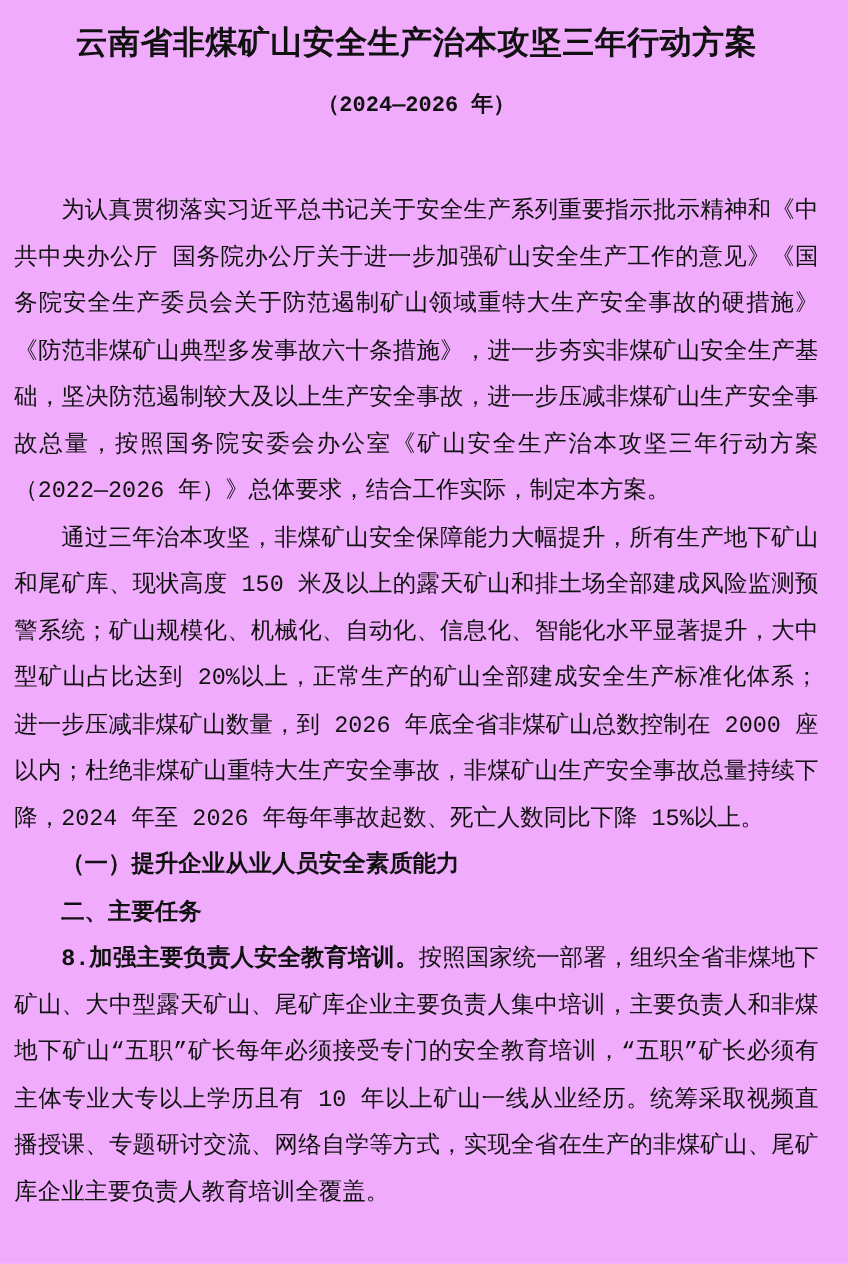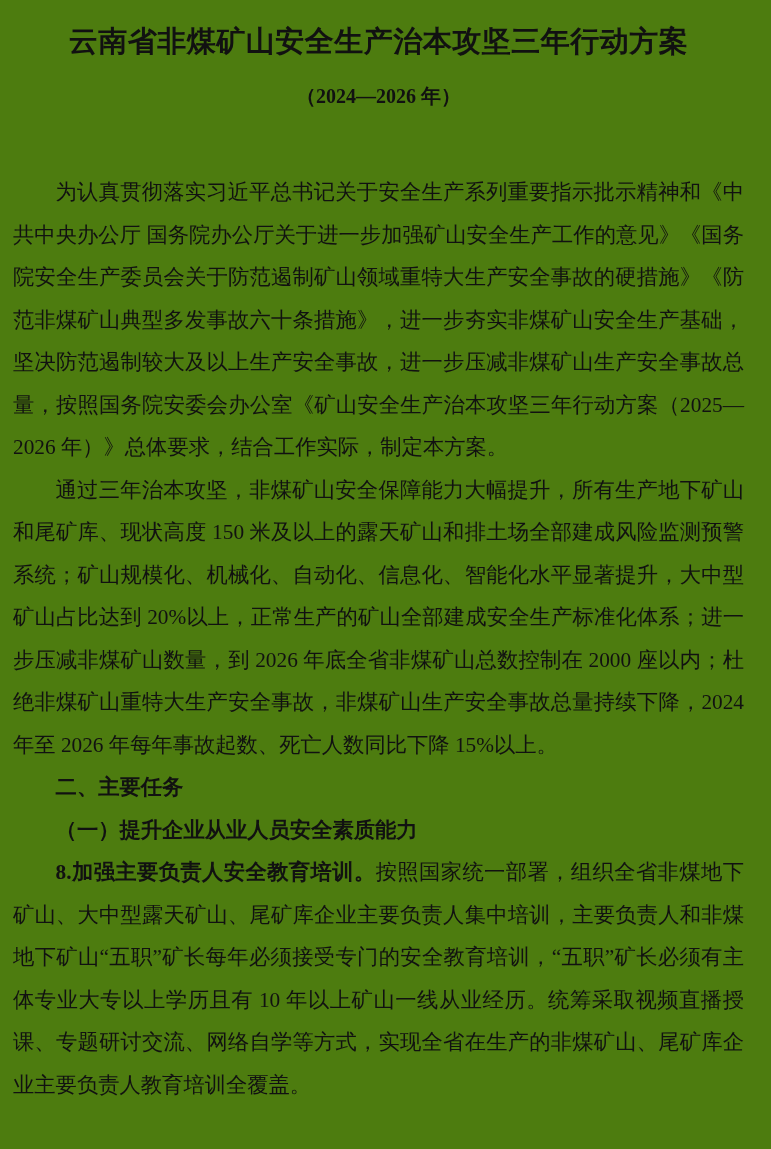--- a/index.html
+++ b/index.html
@@ -5,23 +5,23 @@
   html, body {
     margin: 0;
     padding: 0;
     background: #ffffff;
   }
   .page {
     position: relative;
     width: 771px;
     height: 1149px;
     margin: 0 auto;
-    background: #4d7c0f;
+    background: #f0abfc;
     color: #111111;
-    font-family: Liberation Serif, serif;
+    font-family: Liberation Mono, monospace;
     box-sizing: border-box;
     padding: 24px 27px 0 13px;
     overflow: hidden;
   }
   .title {
     margin: 0;
     font-size: 29px;
     line-height: 34px;
     font-weight: 700;
     text-align: center;
@@ -53,22 +53,22 @@
   }
 </style>
 </head>
 <body>
 
 <div class="page">
   <h1 class="title">云南省非煤矿山安全生产治本攻坚三年行动方案</h1>
   <h2 class="subtitle">（2024—2026 年）</h2>
 
   <div class="doc-body">
-    <p class="para">为认真贯彻落实习近平总书记关于安全生产系列重要指示批示精神和《中共中央办公厅 国务院办公厅关于进一步加强矿山安全生产工作的意见》《国务院安全生产委员会关于防范遏制矿山领域重特大生产安全事故的硬措施》《防范非煤矿山典型多发事故六十条措施》，进一步夯实非煤矿山安全生产基础，坚决防范遏制较大及以上生产安全事故，进一步压减非煤矿山生产安全事故总量，按照国务院安委会办公室《矿山安全生产治本攻坚三年行动方案（2025—2026 年）》总体要求，结合工作实际，制定本方案。</p>
+    <p class="para">为认真贯彻落实习近平总书记关于安全生产系列重要指示批示精神和《中共中央办公厅 国务院办公厅关于进一步加强矿山安全生产工作的意见》《国务院安全生产委员会关于防范遏制矿山领域重特大生产安全事故的硬措施》《防范非煤矿山典型多发事故六十条措施》，进一步夯实非煤矿山安全生产基础，坚决防范遏制较大及以上生产安全事故，进一步压减非煤矿山生产安全事故总量，按照国务院安委会办公室《矿山安全生产治本攻坚三年行动方案（2022—2026 年）》总体要求，结合工作实际，制定本方案。</p>
 
     <p class="para">通过三年治本攻坚，非煤矿山安全保障能力大幅提升，所有生产地下矿山和尾矿库、现状高度 150 米及以上的露天矿山和排土场全部建成风险监测预警系统；矿山规模化、机械化、自动化、信息化、智能化水平显著提升，大中型矿山占比达到 20%以上，正常生产的矿山全部建成安全生产标准化体系；进一步压减非煤矿山数量，到 2026 年底全省非煤矿山总数控制在 2000 座以内；杜绝非煤矿山重特大生产安全事故，非煤矿山生产安全事故总量持续下降，2024 年至 2026 年每年事故起数、死亡人数同比下降 15%以上。</p>
 
+    <p class="para heading">（一）提升企业从业人员安全素质能力</p>
     <p class="para heading">二、主要任务</p>
-    <p class="para heading">（一）提升企业从业人员安全素质能力</p>
 
     <p class="para"><b class="lead">8.加强主要负责人安全教育培训。</b><span>按照国家统一部署，组织全省非煤地下矿山、大中型露天矿山、尾矿库企业主要负责人集中培训，主要负责人和非煤地下矿山“五职”矿长每年必须接受专门的安全教育培训，“五职”矿长必须有主体专业大专以上学历且有 10 年以上矿山一线从业经历。统筹采取视频直播授课、专题研讨交流、网络自学等方式，实现全省在生产的非煤矿山、尾矿库企业主要负责人教育培训全覆盖。</span></p>
   </div>
 </div>
 
 </body></html>

